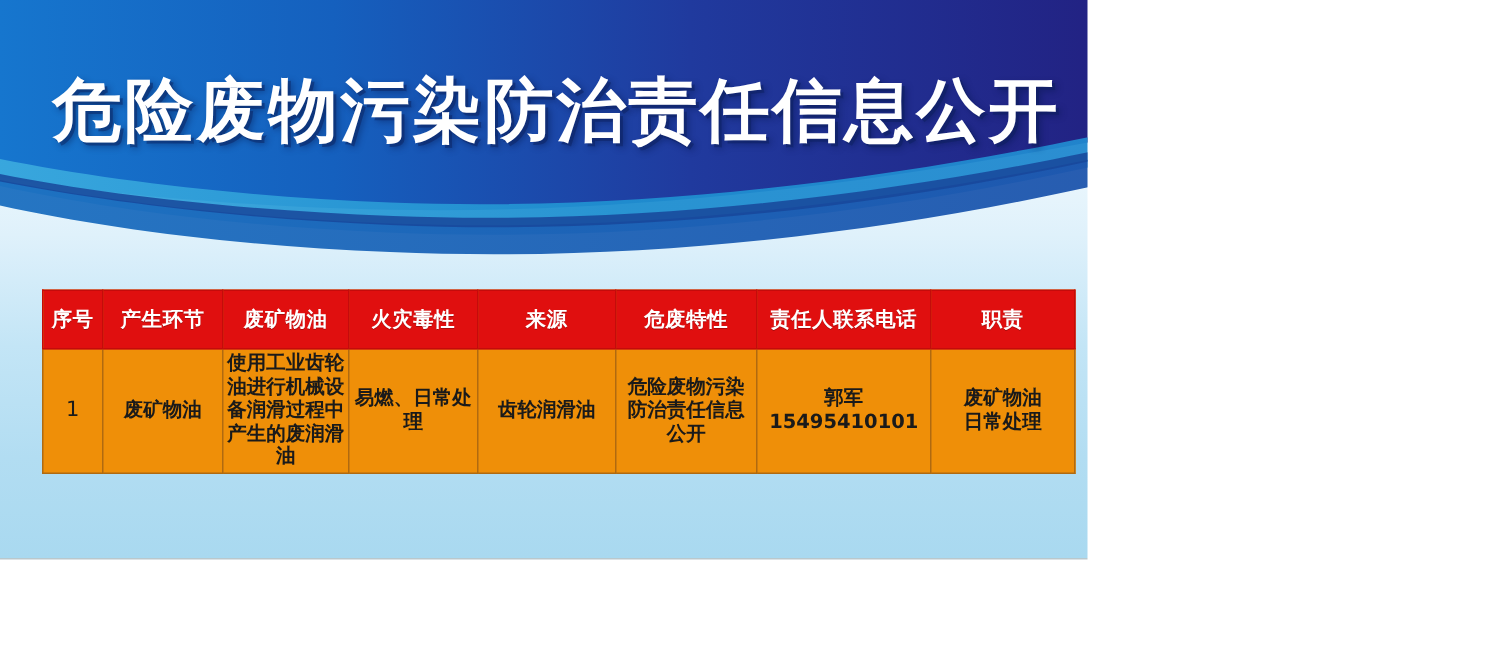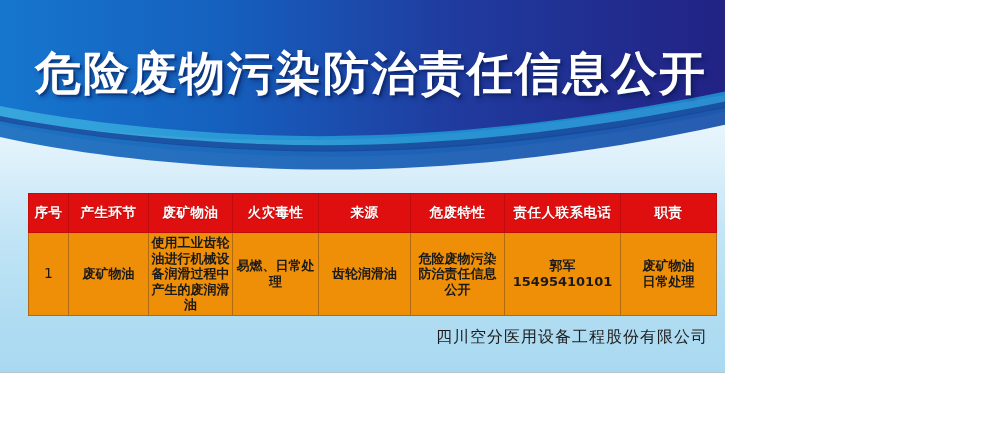--- a/index.html
+++ b/index.html
@@ -208,15 +208,14 @@
           <span class="cell-line">15495410101</span>
         </td>
         <td>
           <span class="cell-line">废矿物油</span>
           <span class="cell-line">日常处理</span>
         </td>
       </tr>
     </tbody>
   </table>
 
-  <div id="company">四川空分医用设备工程股份有限公司</div>
 
 </div>
 
 </body></html>

